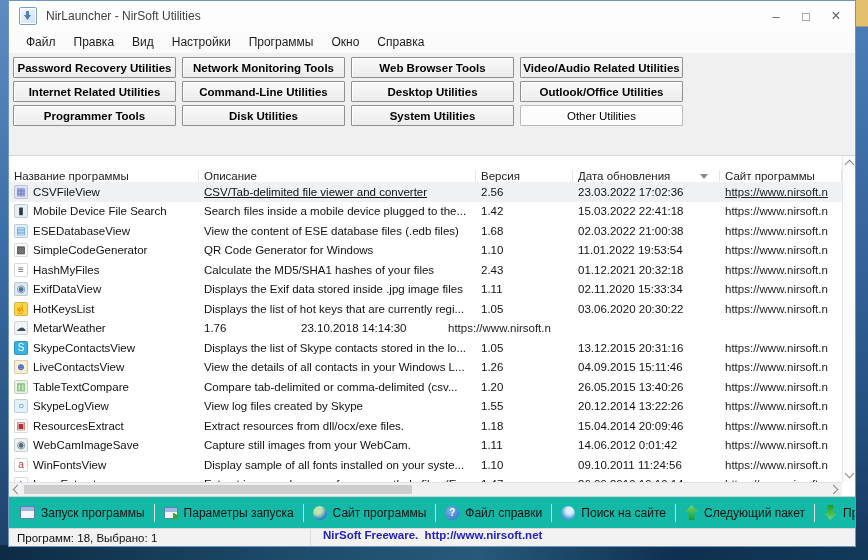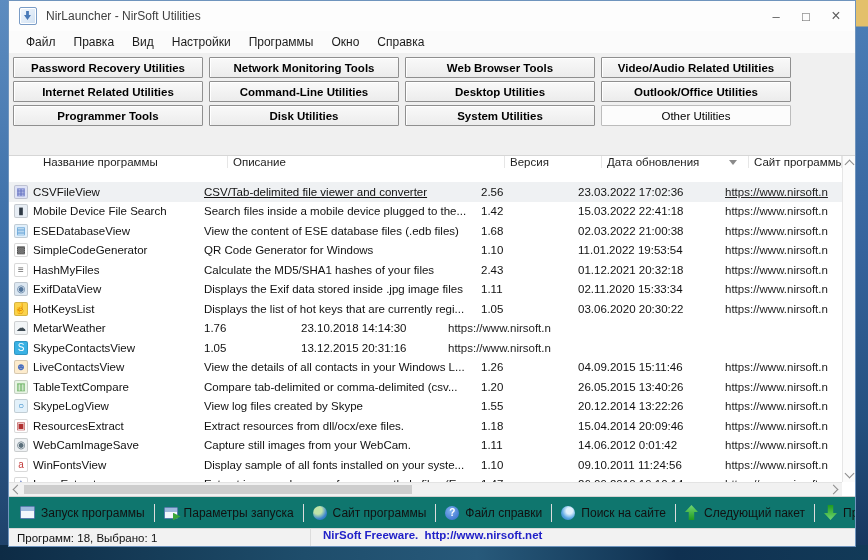--- a/index.html
+++ b/index.html
@@ -25,29 +25,29 @@
   .ctrl{width:30px;height:26px;display:flex;align-items:center;justify-content:center;
     font-size:13px;color:#5f5f5f;cursor:default;user-select:none;}
   .ctrl:last-child{font-size:16px;}
 
   .menubar{height:22px;flex:none;background:#fbfbfb;display:flex;align-items:center;padding:0 8px;}
   .menu-item{padding:0 9px;font-size:12px;color:#1c1c1c;white-space:nowrap;}
 
   
   .cats{flex:none;height:102px;padding:4px 0 0 4px;background:#f0f0f0;box-sizing:border-box;}
   .cat-row{display:flex;gap:6px;margin-bottom:3px;}
-  .cat-btn{width:190px;height:21px;flex:none;font-family:"Liberation Sans",sans-serif;
+  .cat-btn{width:163px;height:21px;flex:none;font-family:"Liberation Sans",sans-serif;
     font-size:11.5px;font-weight:bold;color:#000;background:linear-gradient(#f9f9f9,#ececec);
     border:1px solid #8f8f8f;box-shadow:inset 1px 1px 0 #ffffff;border-radius:1px;
     white-space:nowrap;overflow:hidden;padding:0 2px;}
   .cat-btn.active{background:#fcfcfc;font-weight:normal;border-color:#bcbcbc;box-shadow:none;}
 
   
   .listview{flex:1;position:relative;background:#fff;border-top:1px solid #d6d6d6;overflow:hidden;}
-  .lv-header{height:26px;display:flex;align-items:flex-start;margin-right:13px;border-bottom:6px solid #22c55e;margin-left:29px;}
+  .lv-header{height:26px;display:flex;align-items:flex-end;margin-right:13px;border-bottom:6px solid #22c55e;}
   .th{display:flex;align-items:center;gap:6px;padding:0 5px;border-right:1px solid #e6e6e6;
     font-size:11.5px;color:#222;white-space:nowrap;overflow:hidden;box-sizing:border-box;}
   .sort-ind{width:0;height:0;border-left:4px solid transparent;border-right:4px solid transparent;
     border-top:5px solid #8a8a8a;margin-left:auto;margin-right:6px;flex:none;}
   .c0{width:190px;} .c1{width:277px;} .c2{width:97px;} .c3{width:147px;} .c4{flex:1;min-width:0;}
   .lv-body{overflow:hidden;position:absolute;top:26px;left:0;right:0;bottom:14px;}
   .tr{display:flex;align-items:center;height:19.5px;margin-right:13px;font-size:11.5px;color:#111;}
   .tr.sel{background:#eff1f3;}
   .tr.sel .desc,.tr.sel .site{text-decoration:underline;}
   .td{padding:0 5px;white-space:nowrap;overflow:hidden;box-sizing:border-box;}
@@ -65,21 +65,21 @@
     border-top:1px solid #e3e3e3;box-sizing:border-box;display:flex;align-items:center;padding:0 5px;}
   .hs-track{flex:1;position:relative;height:100%;}
   .hs-thumb{position:absolute;left:3px;top:2px;width:388px;height:9px;background:#cdcdcd;}
   .chev{width:6px;height:6px;border-left:1px solid #8a8a8a;border-top:1px solid #8a8a8a;flex:none;}
   .chev.up{transform:rotate(45deg);}
   .chev.down{transform:rotate(225deg);}
   .chev.left{transform:rotate(-45deg);}
   .chev.right{transform:rotate(135deg);}
 
   
-  .toolbar{height:31px;flex:none;background:#0f766e;border-top:1px solid #d2d2d2;
+  .toolbar{height:31px;flex:none;background:#14b8a6;border-top:1px solid #d2d2d2;
     display:flex;align-items:center;padding:0 3px;overflow:hidden;}
   .tb-btn{display:flex;align-items:center;gap:6px;height:100%;padding:0 8px;border:none;
     background:none;font-family:"Liberation Sans",sans-serif;font-size:12px;color:#111;white-space:nowrap;}
   .tb-sep{width:1px;height:18px;background:#dcdcdc;margin:0 1px;flex:none;}
   .tb-icon{flex:none;display:inline-flex;align-items:center;justify-content:center;}
   .run-program-icon{width:15px;height:13px;border:1px solid #5a7fae;border-radius:1px;
     background:linear-gradient(180deg,#9db9dd 0,#9db9dd 4px,#f3f7fc 4px);box-sizing:border-box;}
   .run-parameters-icon{width:14px;height:12px;border:1px solid #5a7fae;border-radius:1px;
     background:linear-gradient(180deg,#9db9dd 0,#9db9dd 4px,#f3f7fc 4px);position:relative;box-sizing:border-box;}
   .run-parameters-icon::after{content:"";position:absolute;right:-4px;bottom:-3px;width:8px;height:8px;
@@ -249,20 +249,21 @@
             </div>
             <div class="td c2">1.76</div>
             <div class="td c3">23.10.2018 14:14:30</div>
             <div class="td c4 site">https://www.nirsoft.n</div>
           </div>
           <div class="tr">
             <div class="td c0">
               <span class="row-icon" style="background: rgb(57, 177, 228); color: rgb(255, 255, 255);">S</span>
               <span class="prog-name">SkypeContactsView</span>
             </div>
+            <div class="td c1 desc">Displays the list of Skype contacts stored in the lo...</div>
             <div class="td c2">1.05</div>
             <div class="td c3">13.12.2015 20:31:16</div>
             <div class="td c4 site">https://www.nirsoft.n</div>
           </div>
           <div class="tr">
             <div class="td c0">
               <span class="row-icon" style="background: rgb(253, 236, 205); color: rgb(74, 111, 191);">☻</span>
               <span class="prog-name">LiveContactsView</span>
             </div>
             <div class="td c1 desc">View the details of all contacts in your Windows L...</div>

